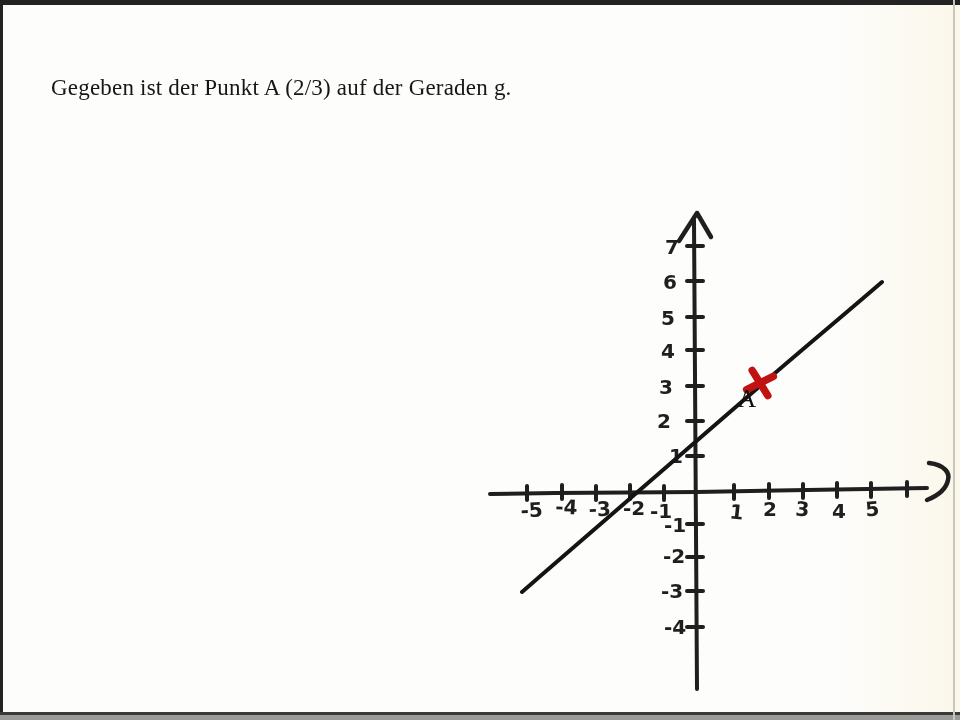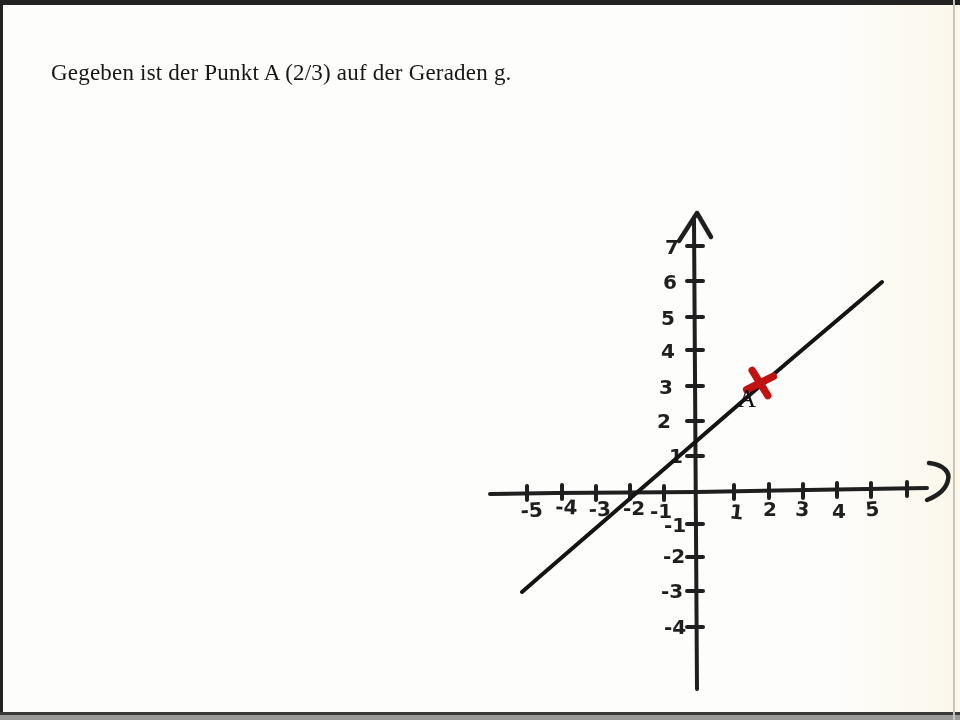--- a/index.html
+++ b/index.html
@@ -14,21 +14,21 @@
   .border { position: absolute; }
   .border.top    { left: 0; top: 0; width: 960px; height: 5px; background: #232323; }
   .border.left   { left: 0; top: 0; width: 3px;  height: 716px; background: #232323; }
   .border.bottomline { left: 0; top: 712px; width: 960px; height: 3px; background: #3a3a3a; }
   .border.bottomgray { left: 0; top: 715px; width: 960px; height: 5px; background: #9a9a98; }
   .border.right  { left: 953px; top: 0; width: 2px; height: 720px; background: #c6c6bd; }
 
   .heading {
     position: absolute;
     left: 51px;
-    top: 60px;
+    top: 75px;
     font-size: 23px;
     color: #161616;
     letter-spacing: 0.2px;
     white-space: nowrap;
   }
 
   svg.plot { position: absolute; left: 0; top: 0; }
 
   .ink-stroke { stroke: #1f1f1f; fill: none; stroke-linecap: round; stroke-linejoin: round; }
   .axis  { stroke-width: 4; }

